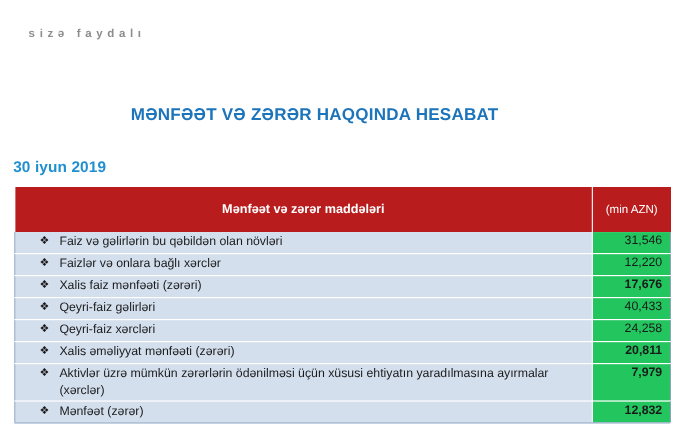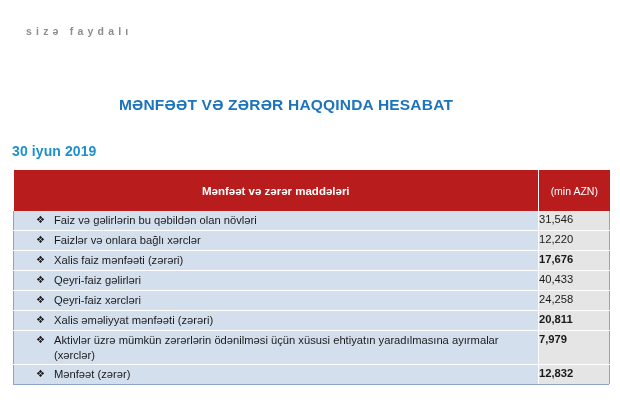--- a/index.html
+++ b/index.html
@@ -108,22 +108,22 @@
   }
   #pl-table tbody tr:last-child td { border-bottom: none; }
 
   #pl-table tbody td.cell-label {
     background: #d4dfee;
     border-right: 1px solid #ffffff;
     border-left: 1px solid #8ba3c4;
     padding-left: 0;
   }
   #pl-table tbody td.cell-value {
-    background: #e5e5e5;
-    text-align: left;
+    background: #22c55e;
+    text-align: right;
     padding-right: 7px;
     border-right: 1px solid #8ba3c4;
     border-left: 1px solid #8ba3c4;
     white-space: nowrap;
   }
   #pl-table tbody tr.bold-row td.cell-value { font-weight: bold; }
 
   .label-inner {
     display: flex;
     align-items: flex-start;

